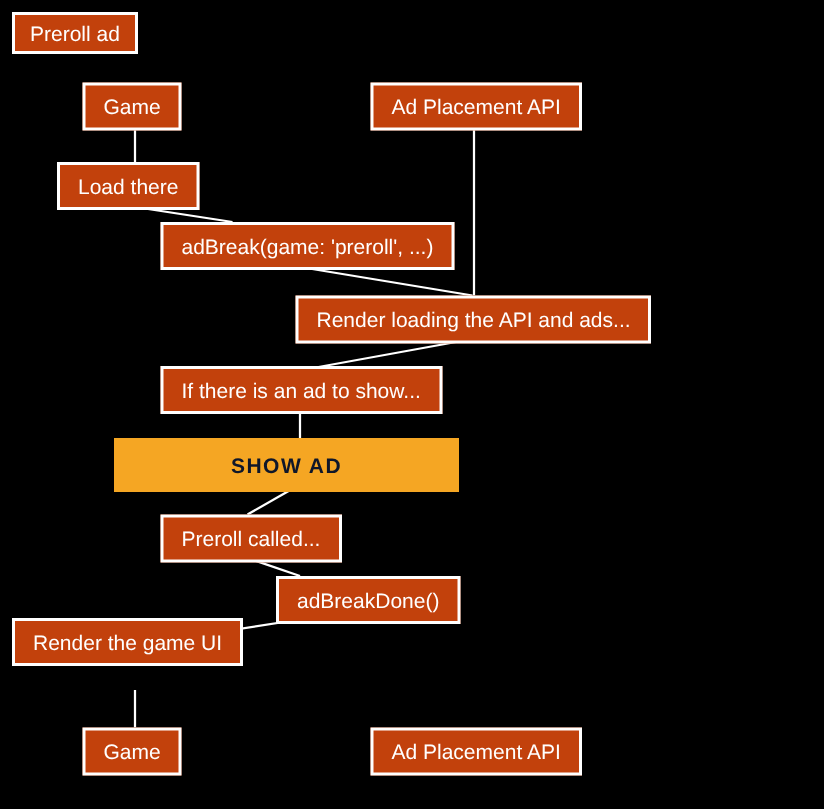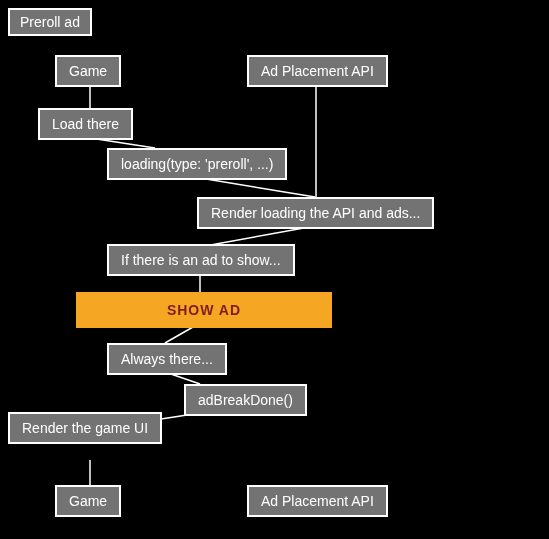--- a/index.html
+++ b/index.html
@@ -13,34 +13,34 @@
       height: 539px;
       font-family: Arial, sans-serif;
       font-size: 14px;
       color: #fff;
       position: relative;
       overflow: hidden;
     }
     .box {
       position: absolute;
       border: 2px solid #fff;
-      background: #737373;
+      background: #c2410c;
       color: #fff;
       padding: 6px 12px;
       white-space: nowrap;
     }
     .box-orange {
       position: absolute;
       background: #f5a623;
-      color: #7f1d1d;
+      color: #0f172a;
       padding: 10px 12px;
       white-space: nowrap;
       font-weight: bold;
       letter-spacing: 1px;
-      width: 256px;
+      width: 230px;
       text-align: center;
     }
     
     svg.connectors {
       position: absolute;
       top: 0;
       left: 0;
       width: 549px;
       height: 539px;
       pointer-events: none;
@@ -86,37 +86,37 @@
 
 <div class="box" style="left:247px; top:55px;">
   <span>Ad Placement API</span>
 </div>
 
 <div class="box" style="left:38px; top:108px;">
   <span>Load there</span>
 </div>
 
 <div class="box" style="left:107px; top:148px;">
-  <span>loading(type: 'preroll', ...)</span>
+  <span>adBreak(game: 'preroll', ...)</span>
 </div>
 
 <div class="box" style="left:197px; top:197px;">
   <span>Render loading the API and ads...</span>
 </div>
 
 <div class="box" style="left:107px; top:244px;">
   <span>If there is an ad to show...</span>
 </div>
 
 <div class="box-orange" style="left:76px; top:292px;">
   <span>SHOW AD</span>
 </div>
 
 <div class="box" style="left:107px; top:343px;">
-  <span>Always there...</span>
+  <span>Preroll called...</span>
 </div>
 
 <div class="box" style="left:140px; top:384px;margin-left:44px;">
   <span>adBreakDone()</span>
 </div>
 
 <div class="box" style="left:8px; top:412px;">
   <span>Render the game UI</span>
 </div>
 

